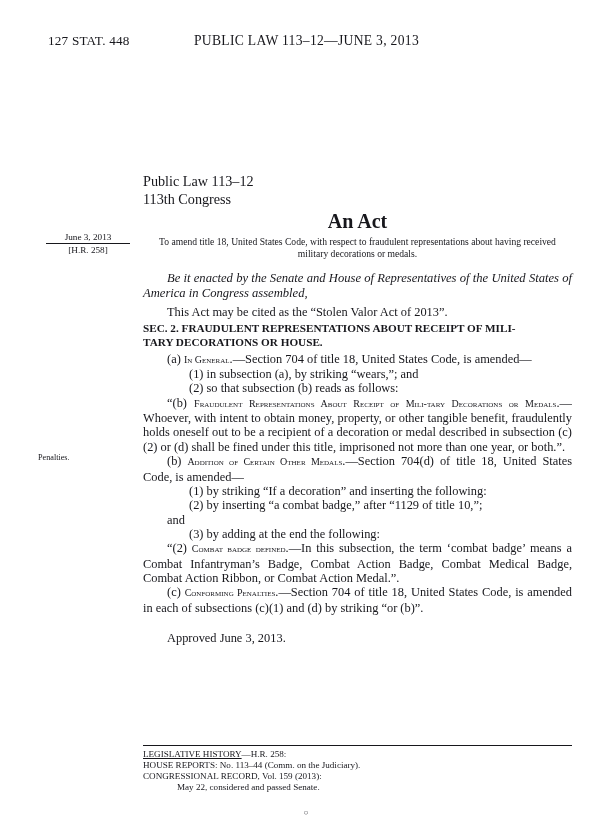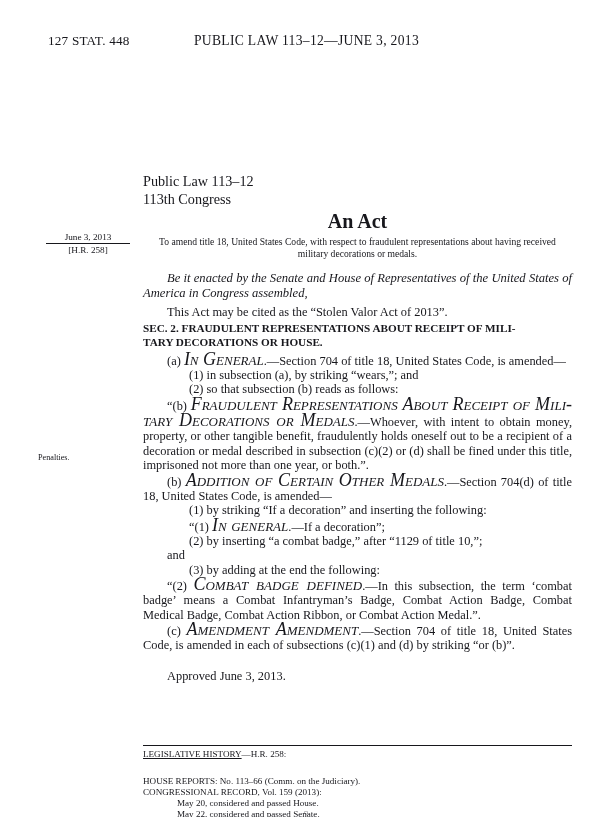--- a/index.html
+++ b/index.html
@@ -155,42 +155,41 @@
     font-size: 11.2px;
     line-height: 13.4px;
     margin: 0;
   }
   .indent1 { text-indent: 24px; }
   .indent2 { text-indent: 46px; }
   .hang-and { text-indent: 0; padding-left: 0; }
   .pad-top-3 { padding-top: 3px; }
   .sc {
     font-variant: small-caps;
-    font-size: 18px;
-    font-style: italic;
+    font-size: 10px;
   }
   .approved {
     padding-top: 16px;
     text-indent: 24px;
   }
 
   
   .leghist {
     position: absolute;
     left: 143px;
     top: 745px;
     width: 429px;
     font-size: 9.1px;
     line-height: 10.9px;
   }
   .leghist-rule {
     border-top: 1.3px solid #17171c;
     margin-bottom: 3px;
   }
-  .lh-title-wrap { margin-bottom: 16px; font-family: Liberation Serif, serif; }
+  .lh-title-wrap { margin-bottom: 0; font-family: Liberation Serif, serif; }
   .lh-title-u {
     text-decoration: underline;
     text-underline-offset: 1px;
   }
   .lh-line { display: block; }
   .lh-sub {
     display: block;
     padding-left: 34px;
   }
 
@@ -245,35 +244,33 @@
     <p class="indent1 pad-top-3"><span>(a)</span> <span class="sc">In General</span><span>.—Section 704 of title 18, United States Code, is amended—</span></p>
 
     <p class="indent2">(1) in subsection (a), by striking “wears,”; and</p>
     <p class="indent2">(2) so that subsection (b) reads as follows:</p>
 
     <p class="indent1"><span>“(b)</span> <span class="sc">Fraudulent Representations About Receipt of Mili-</span><span class="sc">tary Decorations or Medals</span><span>.—Whoever, with intent to obtain money, property, or other tangible benefit, fraudulently holds oneself out to be a recipient of a decoration or medal described in subsection (c)(2) or (d) shall be fined under this title, imprisoned not more than one year, or both.”.</span></p>
 
     <p class="indent1"><span>(b)</span> <span class="sc">Addition of Certain Other Medals</span><span>.—Section 704(d) of title 18, United States Code, is amended—</span></p>
 
     <p class="indent2">(1) by striking “If a decoration” and inserting the following:</p>
-    <p class="indent2"><span>“(1)</span> <span class="sc">In general</span><span>.—If a decoration”;</span></p>
     <p class="indent2">(2) by inserting “a combat badge,” after “1129 of title 10,”;</p>
     <p class="hang-and" style="text-indent:24px">and</p>
     <p class="indent2">(3) by adding at the end the following:</p>
 
     <p class="indent1"><span>“(2)</span> <span class="sc">Combat badge defined</span><span>.—In this subsection, the term ‘combat badge’ means a Combat Infantryman’s Badge, Combat Action Badge, Combat Medical Badge, Combat Action Ribbon, or Combat Action Medal.”.</span></p>
 
-    <p class="indent1"><span>(c)</span> <span class="sc">Amendment Amendment</span><span>.—Section 704 of title 18, United States Code, is amended in each of subsections (c)(1) and (d) by striking “or (b)”.</span></p>
+    <p class="indent1"><span>(c)</span> <span class="sc">Conforming Penalties</span><span>.—Section 704 of title 18, United States Code, is amended in each of subsections (c)(1) and (d) by striking “or (b)”.</span></p>
 
     <p class="approved">Approved June 3, 2013.</p>
   </div>
 </div>
 
 <div class="leghist">
   <div class="leghist-rule"></div>
   <div class="lh-title-wrap"><span class="lh-title-u">LEGISLATIVE HISTORY</span><span>—H.R. 258:</span></div>
-  <span class="lh-line">HOUSE REPORTS: No. 113–66 (Comm. on the Judiciary).</span>
+  <span class="lh-line">HOUSE REPORTS: No. 113–44 (Comm. on the Judiciary).</span>
   <span class="lh-line">CONGRESSIONAL RECORD, Vol. 159 (2013):</span>
-  <span class="lh-sub">May 20, considered and passed House.</span>
   <span class="lh-sub">May 22, considered and passed Senate.</span>
 </div>
 
 <div class="page-mark">○</div>
 
 </body></html>

